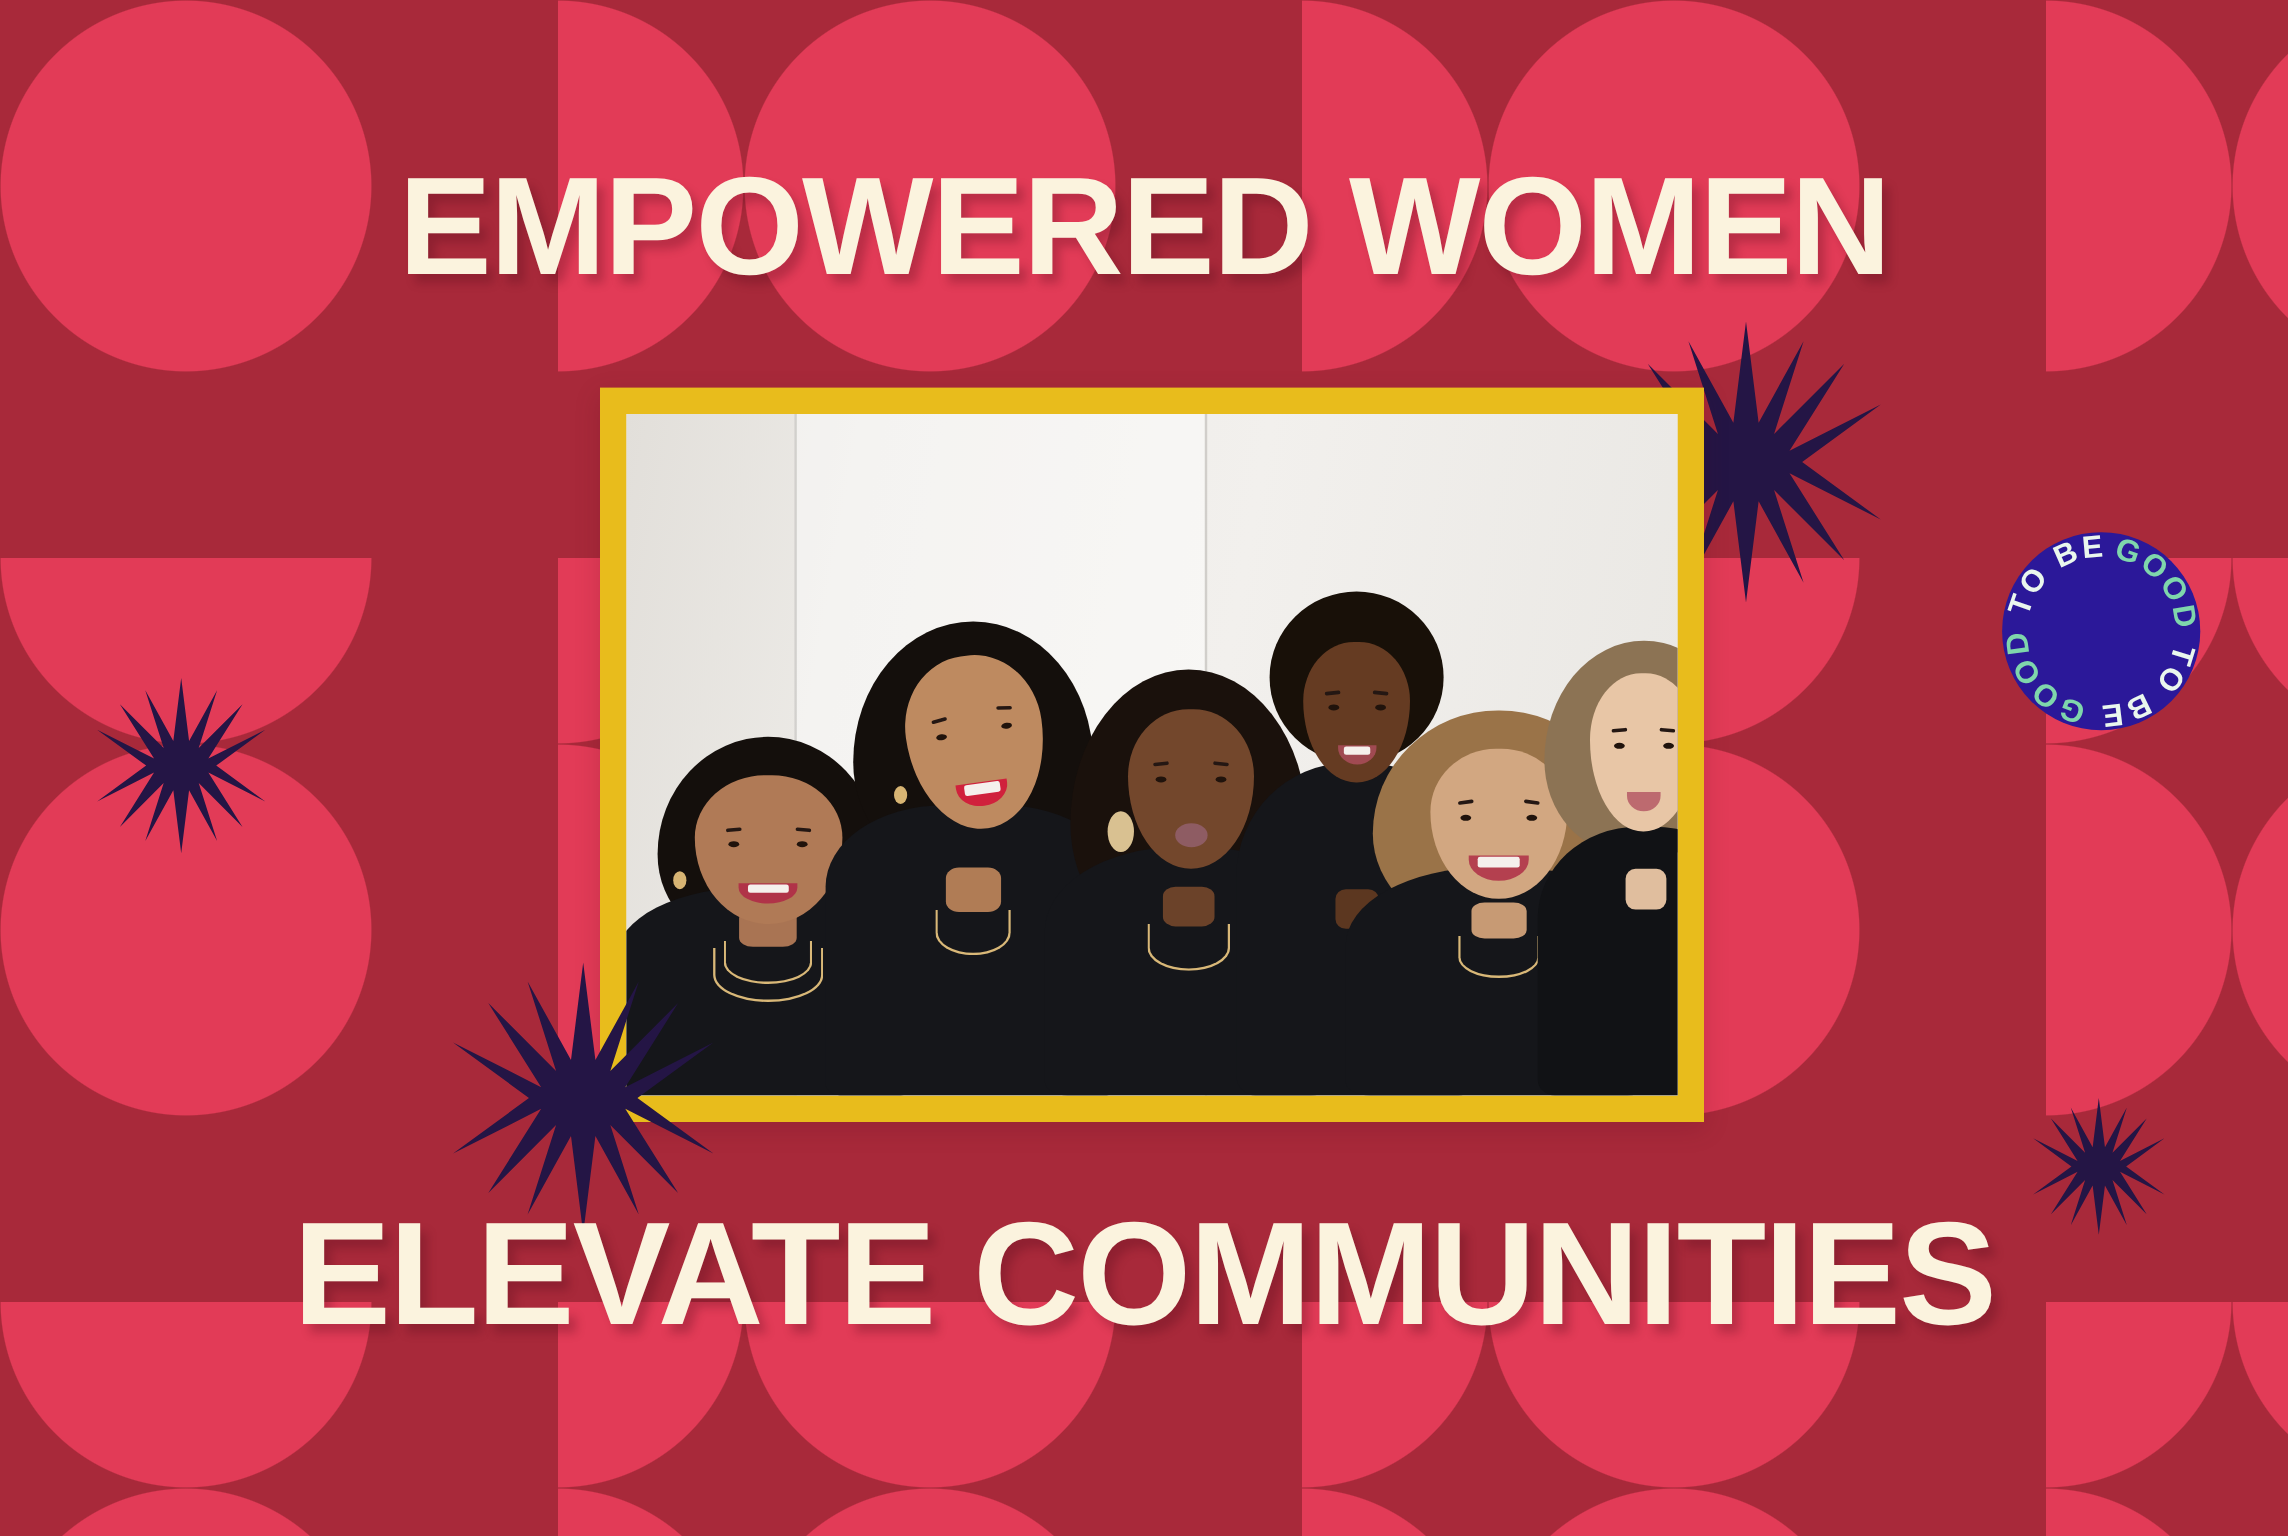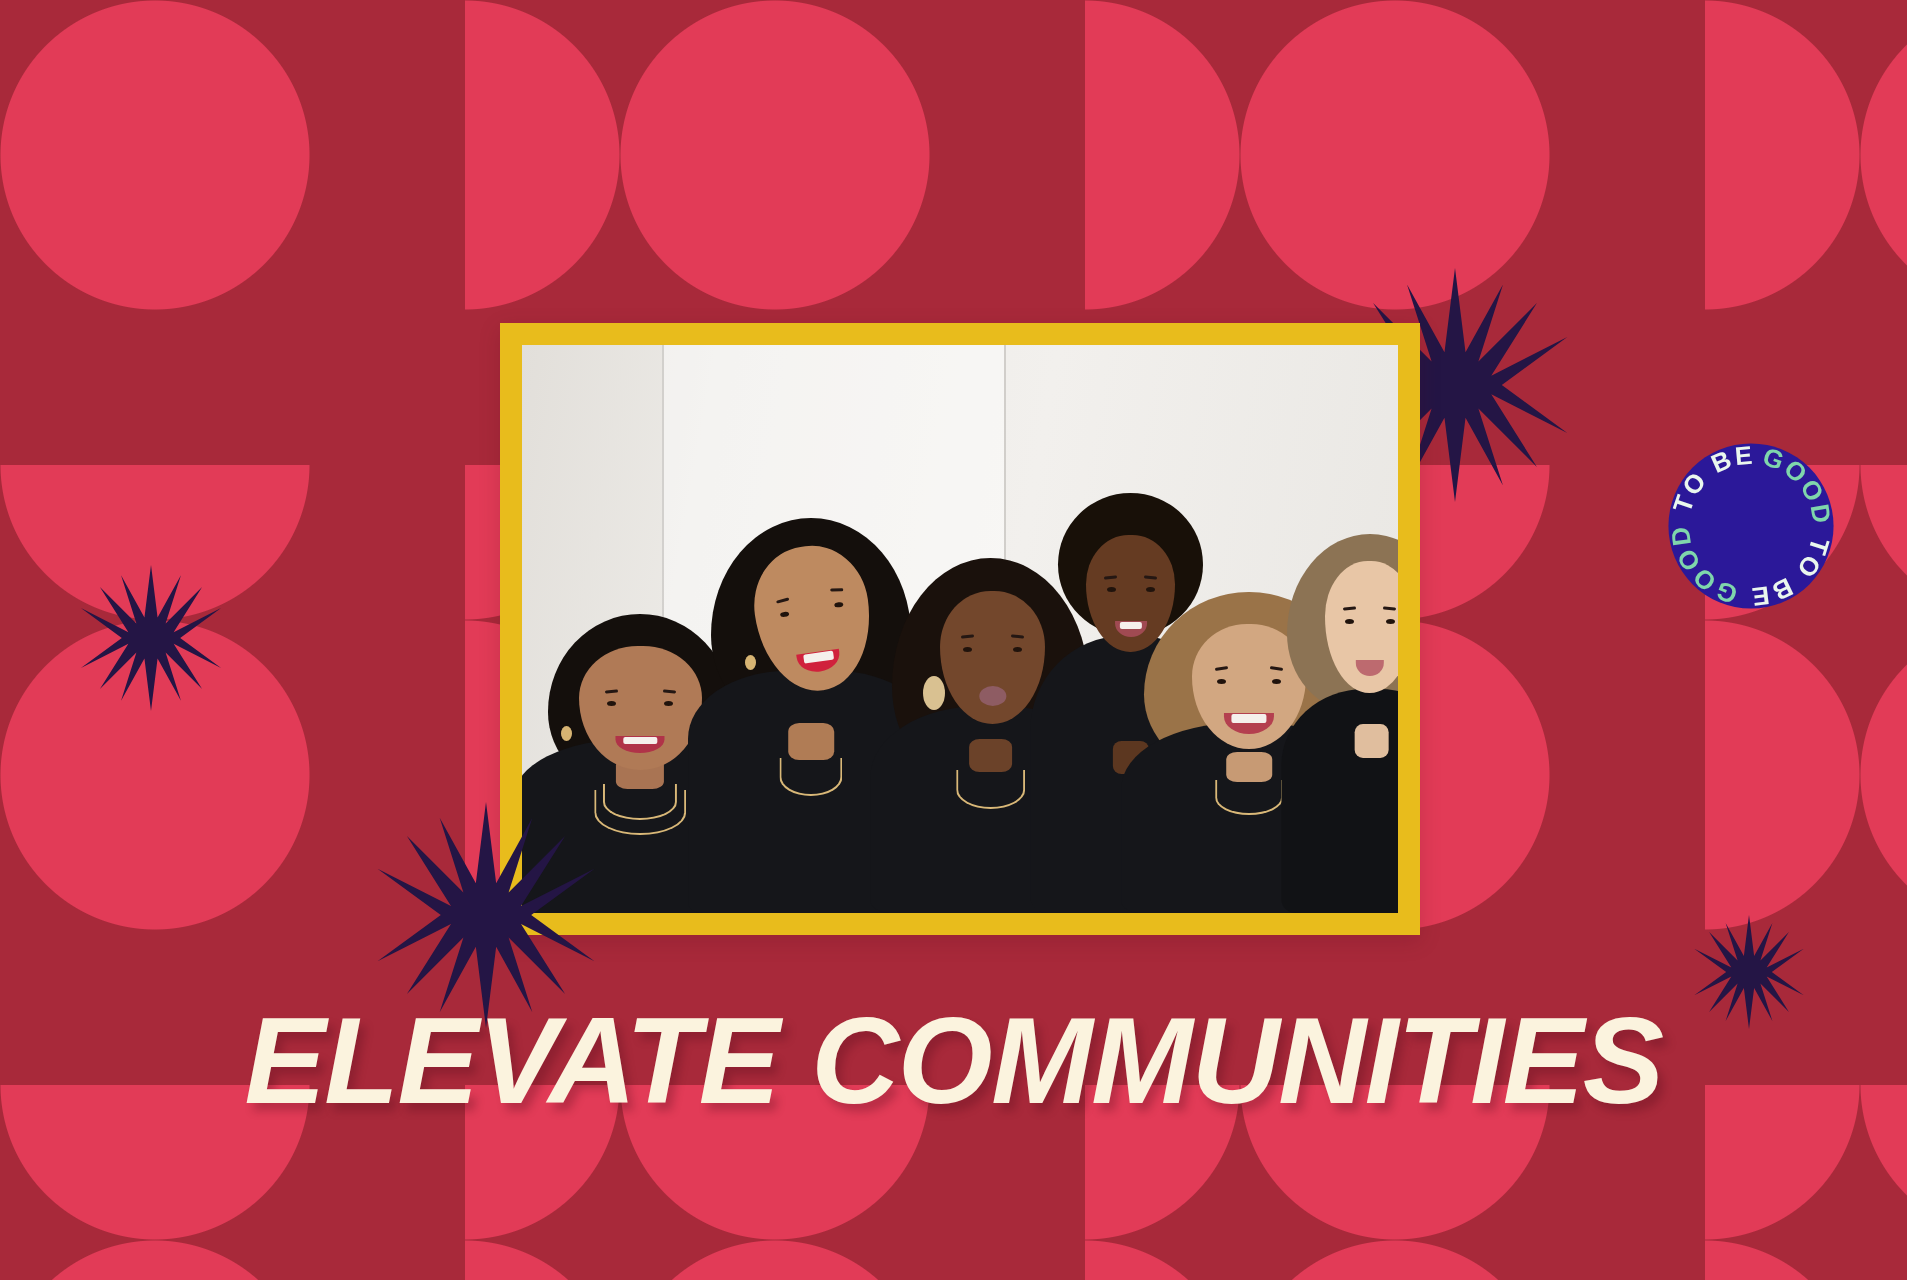--- a/index.html
+++ b/index.html
@@ -41,21 +41,21 @@
     position:absolute;left:0;right:0;text-align:center;
     color:#FBF3DE;
     font-weight:bold;
     letter-spacing:-0.012em;
     line-height:1;
     white-space:nowrap;
     text-shadow:6px 8px 8px rgba(80,10,25,.28);
     font-stretch:condensed;
   }
   .headline-top{ top:130px;  font-size:116px; }
-  .headline-bottom{ top:1000px; font-size:122px;font-style:italic; }
+  .headline-bottom{ top:1000px; font-size:122px; }
 
   
   .photo-frame{
     position:absolute;left:500px;top:323px;width:920px;height:612px;
     background:#E8BC1C;
     box-sizing:border-box;
     padding:22px;
     box-shadow:0 6px 20px rgba(80,10,25,.18);
   }
   .photo{
@@ -100,20 +100,21 @@
   }
   .badge svg{display:block;width:100%;height:100%;}
 </style>
 </head>
 <body>
 
 <div class="poster">
 
   <div class="bg-pattern"></div>
 
+  <div class="headline headline-top">EMPOWERED WOMEN</div>
 
   <div class="sparkle sparkle-top-right">
     <svg viewBox="0 0 200 200" aria-hidden="true">
       <path fill="#241545" d="M100 0 L109 72 L141 14 L120 80 L170 30 L131 92 L196 59 L140 100 L196 141 L131 108 L170 170 L120 120 L141 186 L109 128 L100 200 L91 128 L59 186 L80 120 L30 170 L69 108 L4 141 L60 100 L4 59 L69 92 L30 30 L80 80 L59 14 L91 72 Z"></path>
     </svg>
   </div>
 
   <div class="photo-frame">
     <div class="photo">
       <div class="wall"></div>

